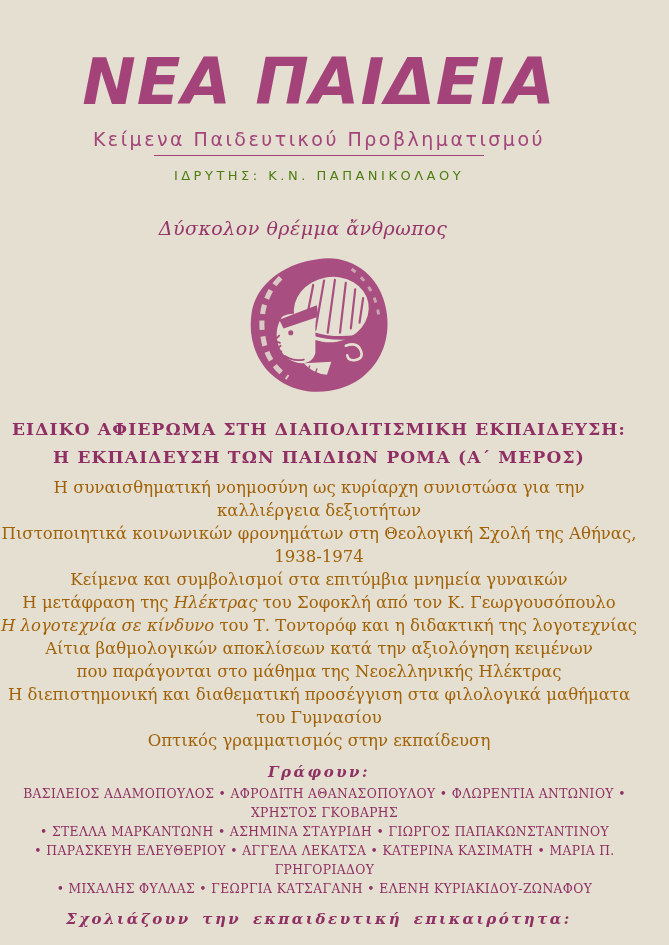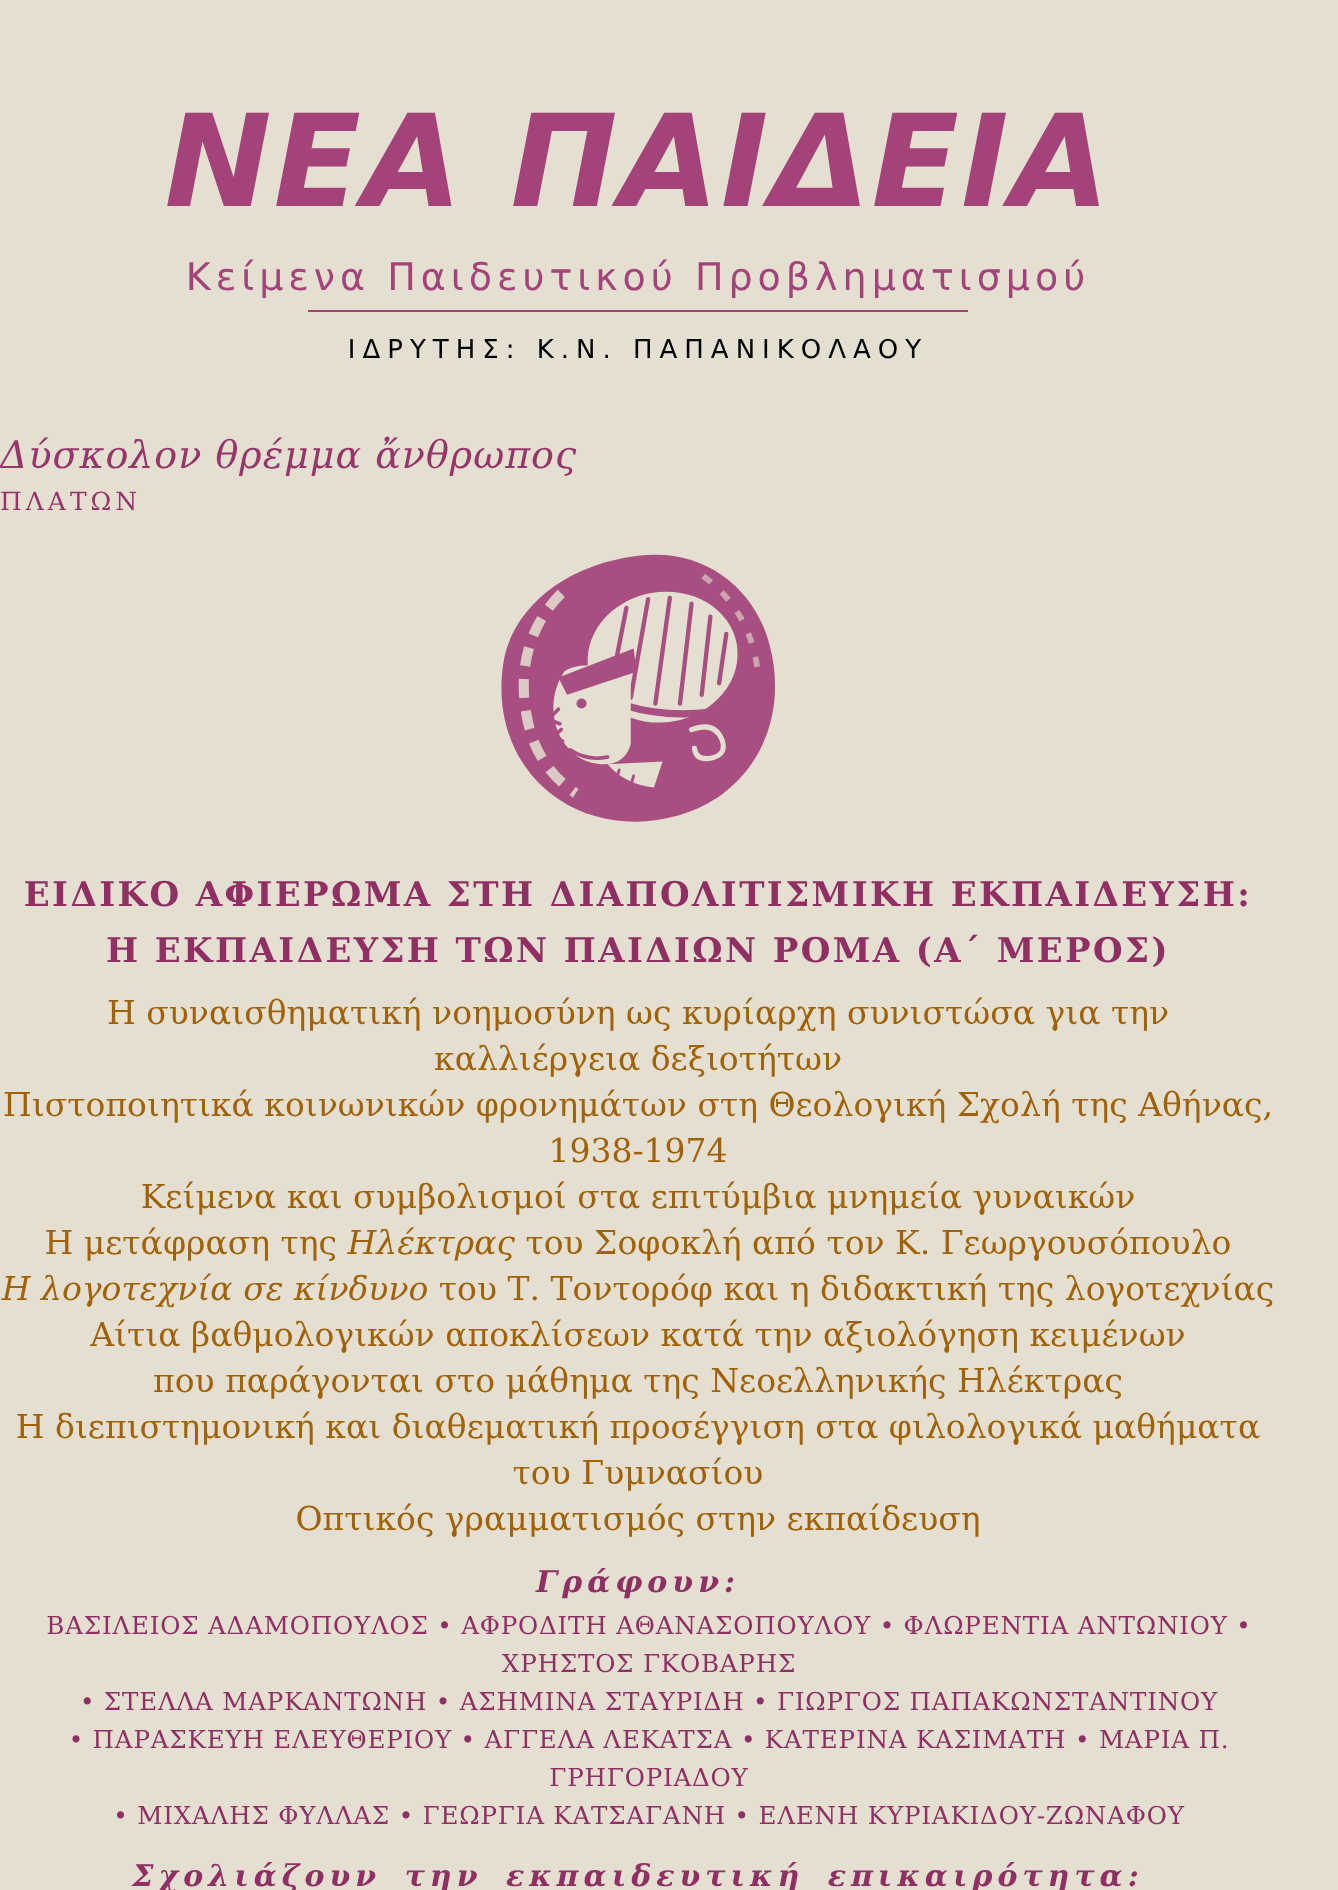--- a/index.html
+++ b/index.html
@@ -28,24 +28,24 @@
     color:#a3437a;
   }
   .subtitle-rule{
     width:330px;height:1px;background:#a3437a;
     margin:5px auto 0 auto;
   }
   .founder{
     margin-top:12px;
     font-family:"DejaVu Sans", sans-serif;
     font-size:13px;letter-spacing:3.5px;
-    color:#000000;
+    color:#4d7c0f;
   }
   
-  .epigraph{margin-top:34px;padding-right:32px;text-align:left;}
+  .epigraph{margin-top:34px;padding-right:32px;text-align:center;}
   .epigraph .quote{
     font-style:italic;font-size:19px;color:#96356a;letter-spacing:0.5px;
   }
   .epigraph .attribution{
     margin-top:4px;padding-right:16px;
     font-size:12.5px;letter-spacing:2px;color:#96356a;
   }
   
   .emblem{margin-top:14px;height:146px;}
   .emblem svg{display:inline-block;}
@@ -77,21 +77,20 @@
 
   <header>
     <h1 class="title">ΝΕΑ ΠΑΙΔΕΙΑ</h1>
     <div class="subtitle">Κείμενα Παιδευτικού Προβληματισμού</div>
     <div class="subtitle-rule"></div>
     <div class="founder">ΙΔΡΥΤΗΣ: Κ.Ν. ΠΑΠΑΝΙΚΟΛΑΟΥ</div>
   </header>
 
   <div class="epigraph">
     <div class="quote">Δύσκολον θρέμμα ἄνθρωπος</div>
-    <div class="attribution">ΠΛΑΤΩΝ</div>
   </div>
 
   <div class="emblem">
     <svg width="152" height="145" viewBox="0 0 210 200" aria-hidden="true">
 
       <path d="M105,8 C150,2 186,30 196,70 C206,108 196,150 160,175 C128,196 82,198 50,176 C20,156 6,120 12,82 C18,44 55,14 105,8 Z" fill="#a84e80"></path>
 
       <path d="M52,34 C30,56 22,86 28,118 C32,142 44,160 62,172" stroke="#e4dfd1" stroke-width="7" fill="none" stroke-dasharray="13 9" opacity="0.85"></path>
       <path d="M150,22 C172,38 186,62 188,92" stroke="#e4dfd1" stroke-width="4" fill="none" stroke-dasharray="7 10" opacity="0.6"></path>
 

